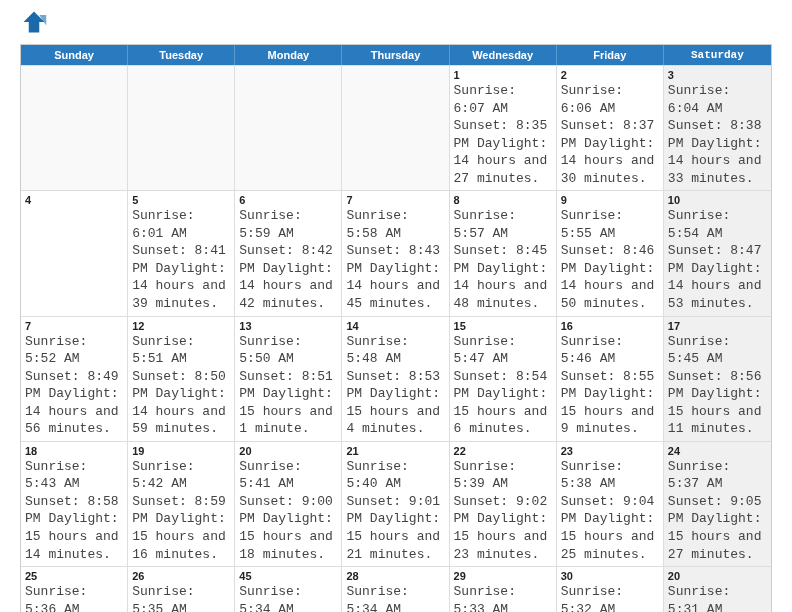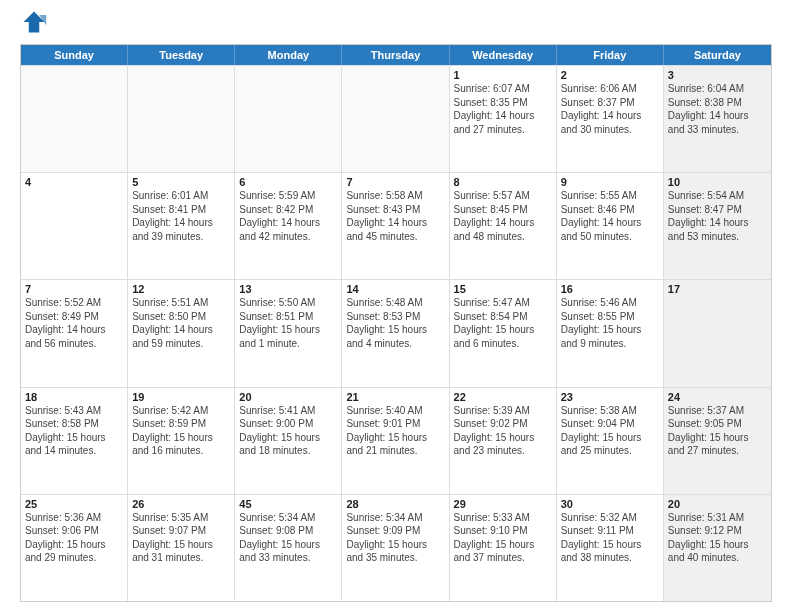--- a/index.html
+++ b/index.html
@@ -71,21 +71,21 @@
       background: #2a7abf;
     }
     .cal-header-cell {
       color: #fff;
       font-size: 11px;
       font-weight: bold;
       text-align: center;
       padding: 4px 2px;
       border-right: 1px solid #5a9acf;
     }
-    .cal-header-cell:last-child { border-right: none; }
+    .cal-header-cell:last-child { border-right: none; font-family: Liberation Mono, monospace; }
     .cal-body {
       flex: 1;
       display: flex;
       flex-direction: column;
     }
     .cal-row {
       display: grid;
       grid-template-columns: repeat(7, 1fr);
       flex: 1;
       border-top: 1px solid #ddd;
@@ -102,23 +102,24 @@
     .cal-cell:last-child { border-right: none; }
     .cal-cell.empty { background: #f9f9f9; }
     .cal-cell.shaded { background: #f0f0f0; }
     .day-num {
       font-size: 11px;
       font-weight: bold;
       color: #222;
       margin-bottom: 1px;
     }
     .day-info {
-      font-size: 10px;
+      font-size: 13px;
       color: #444;
       line-height: 1.35;
+      font-family: Liberation Mono, monospace;
     }
   </style>
 </head>
 <body>
 
 <div class="page">
   <div class="header">
     <div class="logo">
       <svg class="logo-icon" viewBox="0 0 32 32">
         <polygon points="16,4 28,16 22,16 22,28 10,28 10,16 4,16" fill="#1a6aab"></polygon>
@@ -258,20 +259,24 @@
           </div>
           <div class="cal-cell">
             <div class="day-num">16</div>
             <div class="day-info">Sunrise: 5:46 AM
 Sunset: 8:55 PM
 Daylight: 15 hours
 and 9 minutes.</div>
           </div>
           <div class="cal-cell shaded">
             <div class="day-num">17</div>
+            <div class="day-info">Sunrise: 5:45 AM
+Sunset: 8:56 PM
+Daylight: 15 hours
+and 11 minutes.</div>
           </div>
         </div>
         <div class="cal-row">
           <div class="cal-cell">
             <div class="day-num">18</div>
             <div class="day-info">Sunrise: 5:43 AM
 Sunset: 8:58 PM
 Daylight: 15 hours
 and 14 minutes.</div>
           </div>

